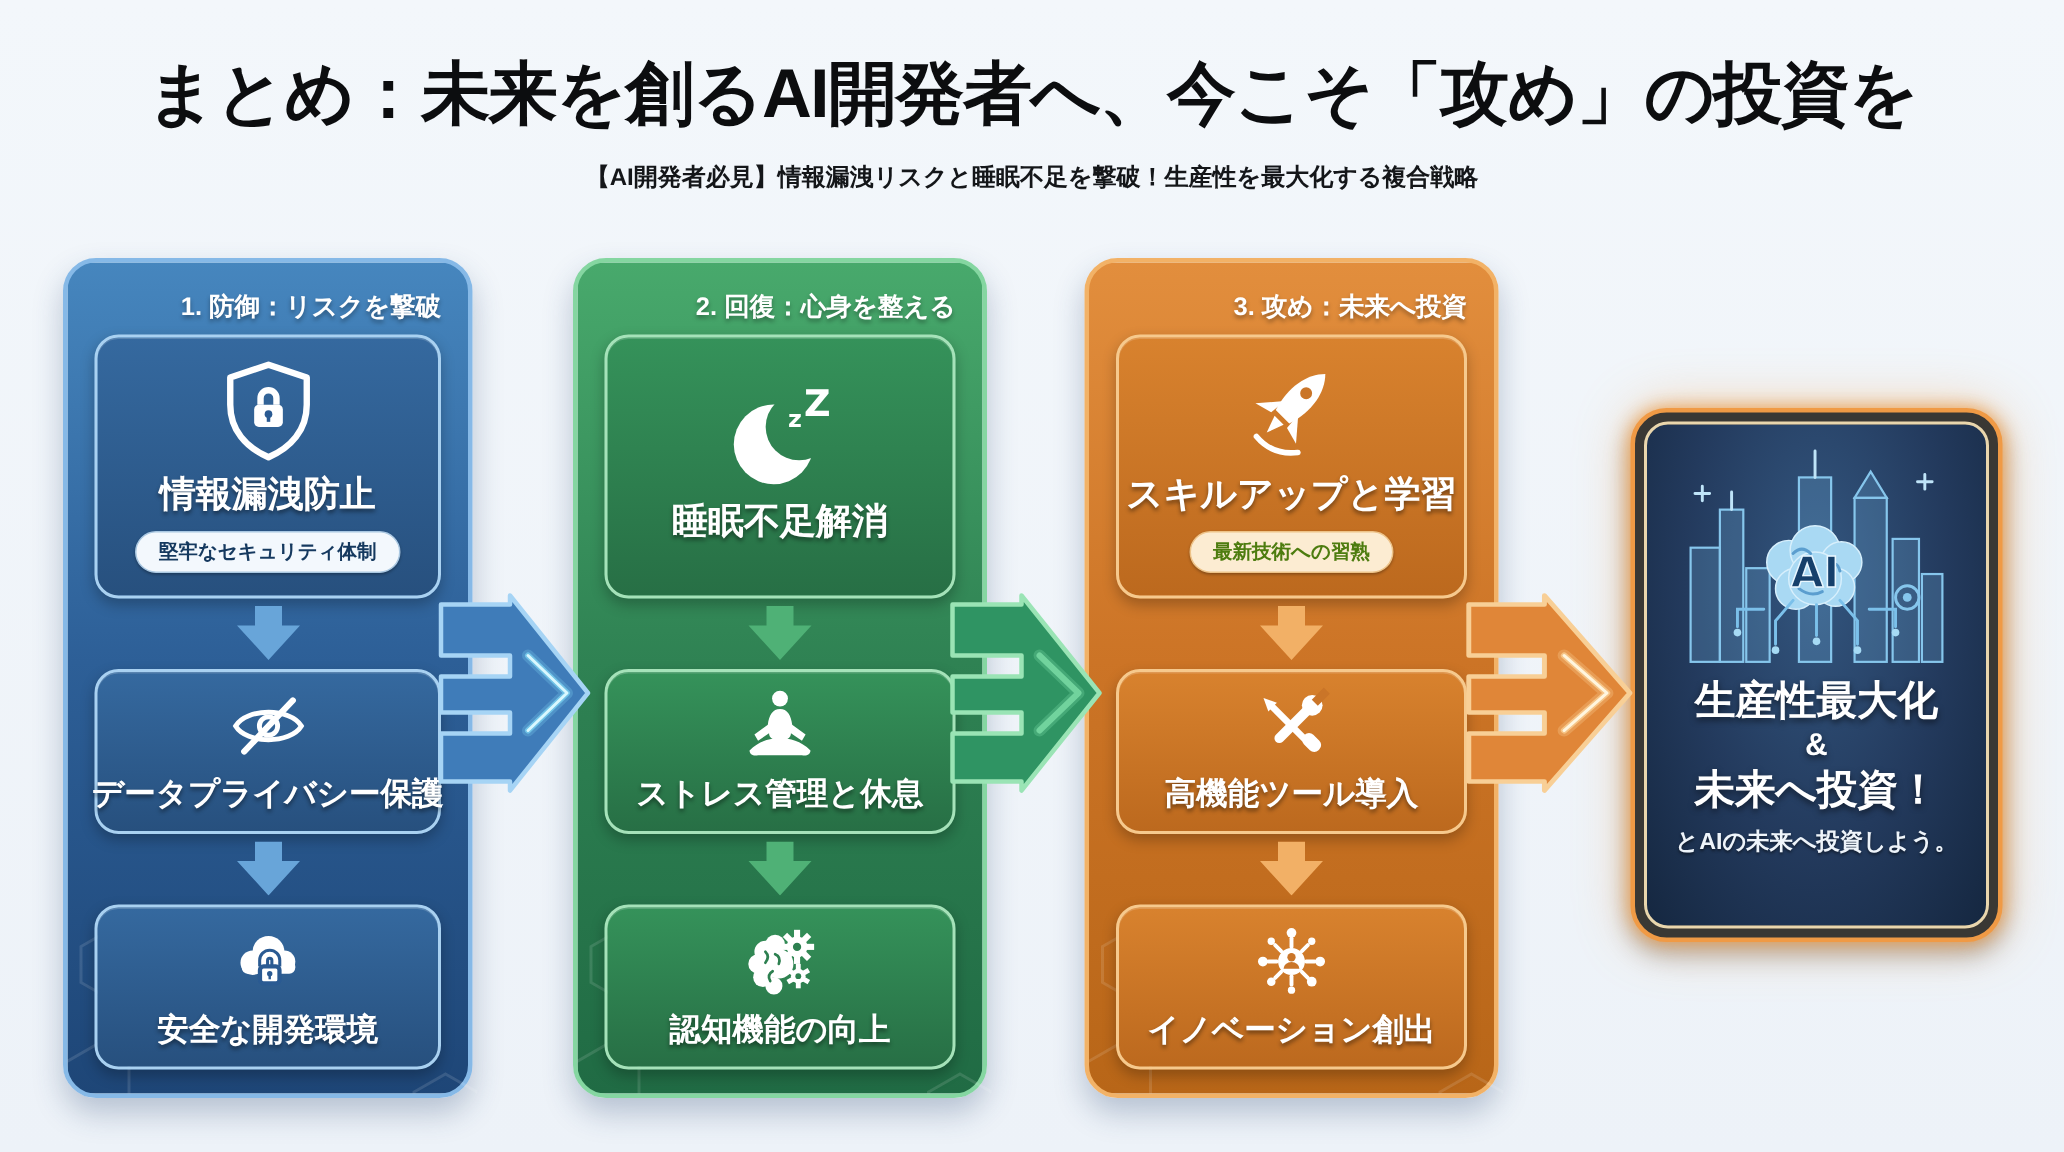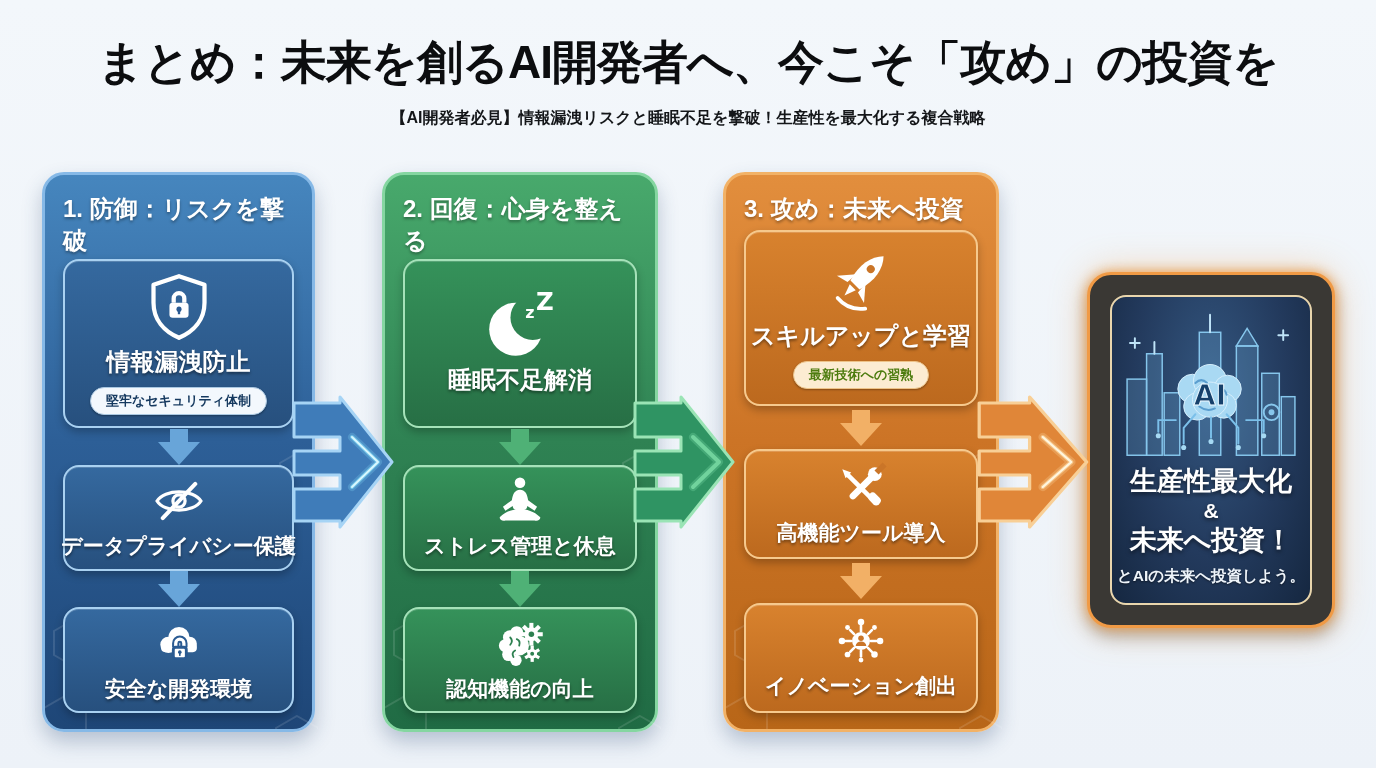--- a/index.html
+++ b/index.html
@@ -15,21 +15,21 @@
   
   .col{position:absolute;top:172px;height:560px;border-radius:22px;
     display:flex;flex-direction:column;justify-content:space-between;
     padding:10px 18px 16px;box-shadow:0 10px 20px rgba(40,70,110,.28);}
   .col1{left:42px;width:273px;border:3px solid #86b9e7;
     background:linear-gradient(180deg,#4686be 0%,#2d5f97 48%,#1e4677 100%);}
   .col2{left:382px;width:276px;border:3px solid #85d6a1;
     background:linear-gradient(180deg,#48a96c 0%,#2f8253 48%,#206b44 100%);}
   .col3{left:723px;width:276px;border:3px solid #f2b267;
     background:linear-gradient(180deg,#e28e3d 0%,#cc7426 48%,#b86618 100%);}
-  .col-header{text-align:left;font-size:24px;font-weight:800;color:#fff;
+  .col-header{text-align:right;font-size:17px;font-weight:800;color:#fff;
     text-shadow:0 2px 3px rgba(0,0,0,.35);padding:8px 0 2px;position:relative;z-index:2;}
   .hexes{position:absolute;left:0;top:0;pointer-events:none;z-index:1;}
 
   .card{position:relative;z-index:2;border-radius:16px;display:flex;flex-direction:column;
     align-items:center;justify-content:center;
     box-shadow:0 4px 9px rgba(0,0,0,.25), inset 0 1px 0 rgba(255,255,255,.18);}
   .card.big{height:176px}
   .card.small{height:110px}
   .c1{background:linear-gradient(180deg,#35699f,#27507e);border:2.5px solid #a9d1f1}
   .c2{background:linear-gradient(180deg,#35925a,#276f45);border:2.5px solid #a5e2b9}
@@ -43,21 +43,21 @@
   .pill2{background:#cdeccd;color:#185c32;border:1.5px solid #9ed4a4}
   .pill3{background:#fcecd2;color:#4d7c0f;border:1.5px solid #eec388}
   .arrow-row{display:flex;justify-content:center;align-items:center;height:38px;position:relative;z-index:2;}
 
   
   .flow{position:absolute;top:394px;z-index:6;}
   .flow1{left:292px}.flow2{left:633px}.flow3{left:977px}
 
   
   .result{position:absolute;left:1087px;top:272px;width:248px;height:356px;z-index:4;
-    border-radius:24px;background:#3a3834;border:3px solid #f09a45;padding:20px;
+    border-radius:24px;background:#3a3834;border:3px solid #f09a45;padding:6px;
     box-shadow:0 0 12px rgba(244,158,66,.85),0 0 36px rgba(244,158,66,.42),0 8px 18px rgba(0,0,0,.3);}
   .result-inner{width:100%;height:100%;border-radius:16px;border:2px solid #e9d6ad;
     background:radial-gradient(ellipse at 50% 30%,#33567f 0%,#233a5d 55%,#152740 100%);
     display:flex;flex-direction:column;align-items:center;padding:6px 8px;overflow:hidden;}
   .result-title{text-align:center;font-weight:900;color:#fff;font-size:27px;line-height:1.22;
     text-shadow:0 2px 4px rgba(0,0,0,.55);}
   .result-title .amp{font-size:21px}
   .result-sub{margin-top:9px;text-align:center;font-size:15.5px;font-weight:700;color:#eef4fa;
     line-height:1.45;text-shadow:0 1px 2px rgba(0,0,0,.5);white-space:nowrap;}
 </style>

